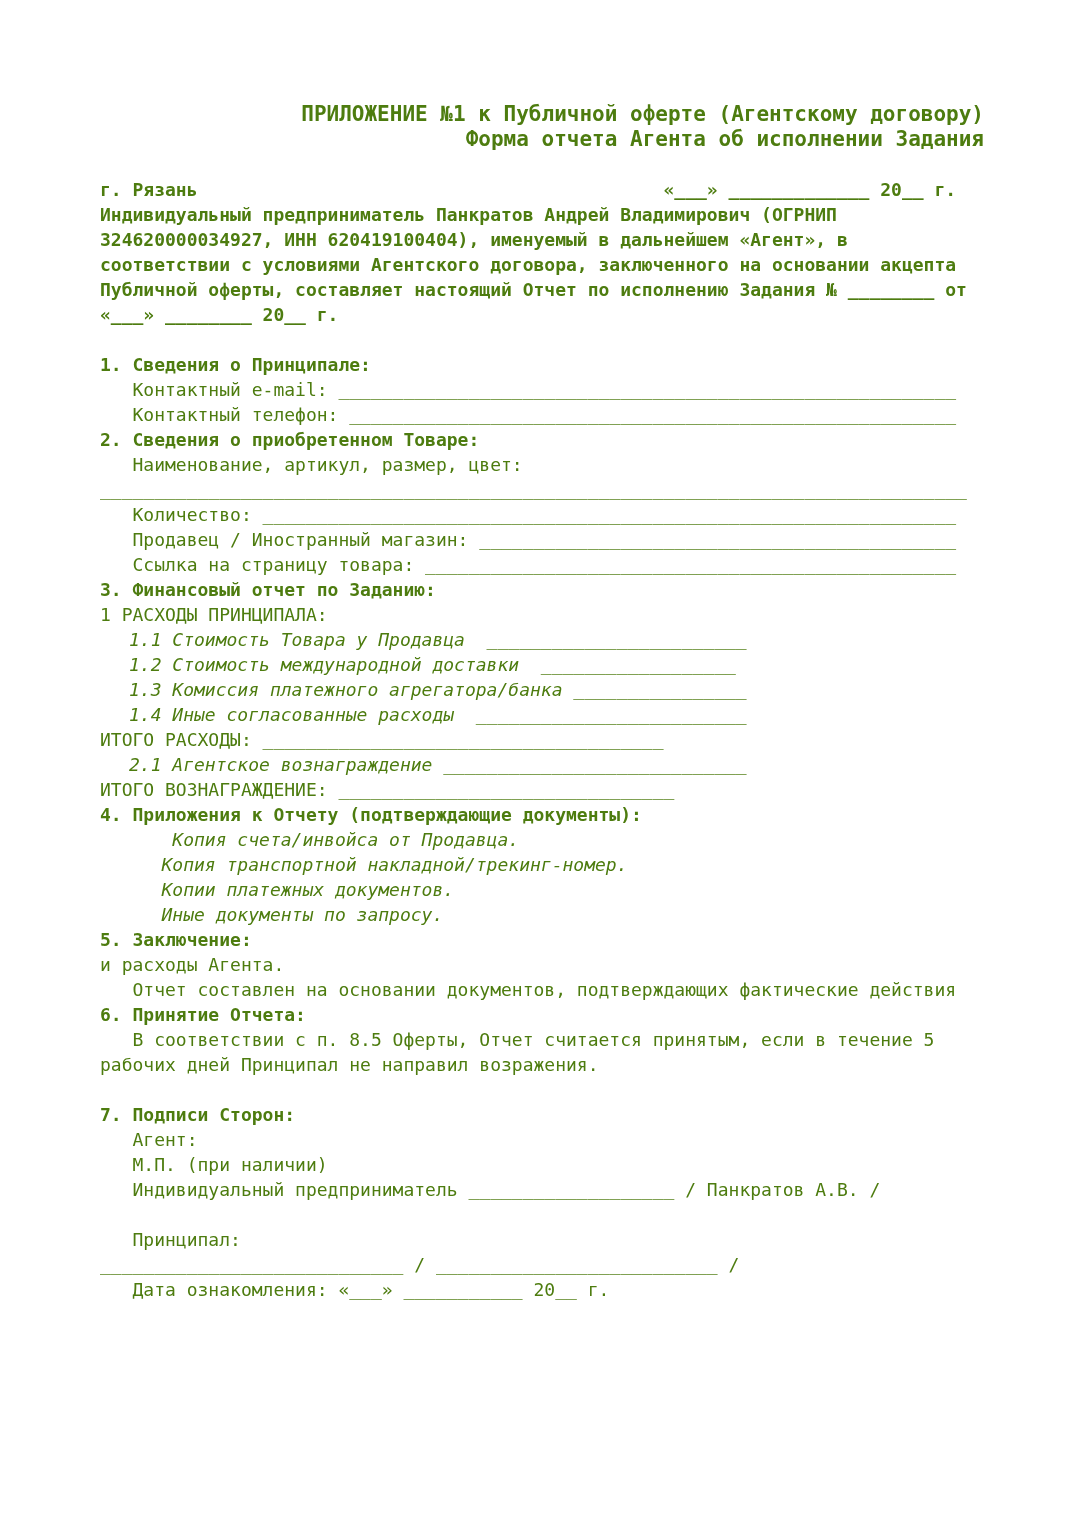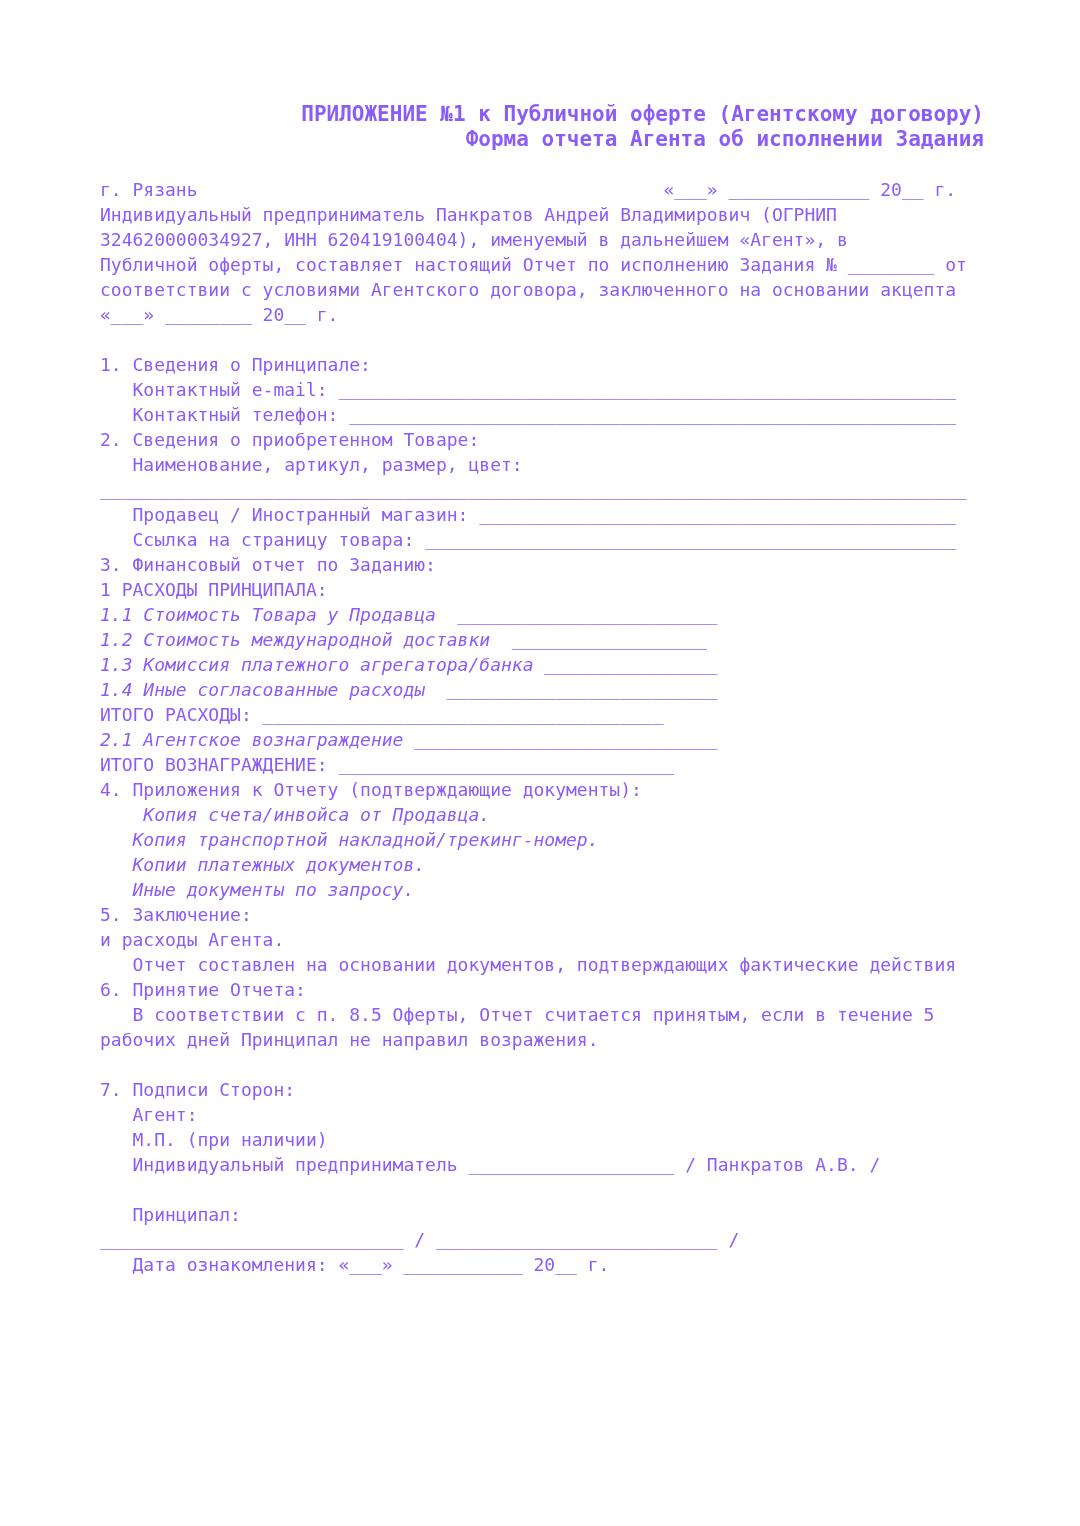--- a/index.html
+++ b/index.html
@@ -15,54 +15,55 @@
     background: #ffffff;
     padding: 102px 96px 0 100px;
     overflow: hidden;
   }
   .doc-body { width: 884px; }
   .line {
     font-family: "DejaVu Sans Mono", "Liberation Mono", monospace;
     font-size: 18px;
     line-height: 25px;
     height: 25px;
-    color: #8b5cf6;
+    color: #4d7c0f;
     white-space: pre;
     letter-spacing: 0;
   }
-  .line.bold   { font-weight: normal; }
-  .line.italic { font-style: italic; }
+  .line.bold   { font-weight: bold; }
+  .line.italic { font-style: italic; margin-left: 29px; }
   .line.title  {
     font-weight: bold;
     font-size: 21px;
     text-align: right;
     width: 884px;
   }
 </style>
 </head>
 <body>
 
 <div class="page">
   <div class="doc-body">
       <div class="line title">ПРИЛОЖЕНИЕ №1 к Публичной оферте (Агентскому договору)</div>
       <div class="line title">Форма отчета Агента об исполнении Задания</div>
       <div class="line"></div>
       <div class="line bold">г. Рязань                                           «___» _____________ 20__ г.</div>
       <div class="line bold">Индивидуальный предприниматель Панкратов Андрей Владимирович (ОГРНИП</div>
       <div class="line bold">324620000034927, ИНН 620419100404), именуемый в дальнейшем «Агент», в</div>
+      <div class="line bold">соответствии с условиями Агентского договора, заключенного на основании акцепта</div>
       <div class="line bold">Публичной оферты, составляет настоящий Отчет по исполнению Задания № ________ от</div>
-      <div class="line bold">соответствии с условиями Агентского договора, заключенного на основании акцепта</div>
       <div class="line bold">«___» ________ 20__ г.</div>
       <div class="line"></div>
       <div class="line bold">1. Сведения о Принципале:</div>
       <div class="line">   Контактный e-mail: _________________________________________________________</div>
       <div class="line">   Контактный телефон: ________________________________________________________</div>
       <div class="line bold">2. Сведения о приобретенном Товаре:</div>
       <div class="line">   Наименование, артикул, размер, цвет:</div>
       <div class="line">________________________________________________________________________________</div>
+      <div class="line">   Количество: ________________________________________________________________</div>
       <div class="line">   Продавец / Иностранный магазин: ____________________________________________</div>
       <div class="line">   Ссылка на страницу товара: _________________________________________________</div>
       <div class="line bold">3. Финансовый отчет по Заданию:</div>
       <div class="line">1 РАСХОДЫ ПРИНЦИПАЛА:</div>
       <div class="line italic">1.1 Стоимость Товара у Продавца  ________________________</div>
       <div class="line italic">1.2 Стоимость международной доставки  __________________</div>
       <div class="line italic">1.3 Комиссия платежного агрегатора/банка ________________</div>
       <div class="line italic">1.4 Иные согласованные расходы  _________________________</div>
       <div class="line">ИТОГО РАСХОДЫ: _____________________________________</div>
       <div class="line italic">2.1 Агентское вознаграждение ____________________________</div>

